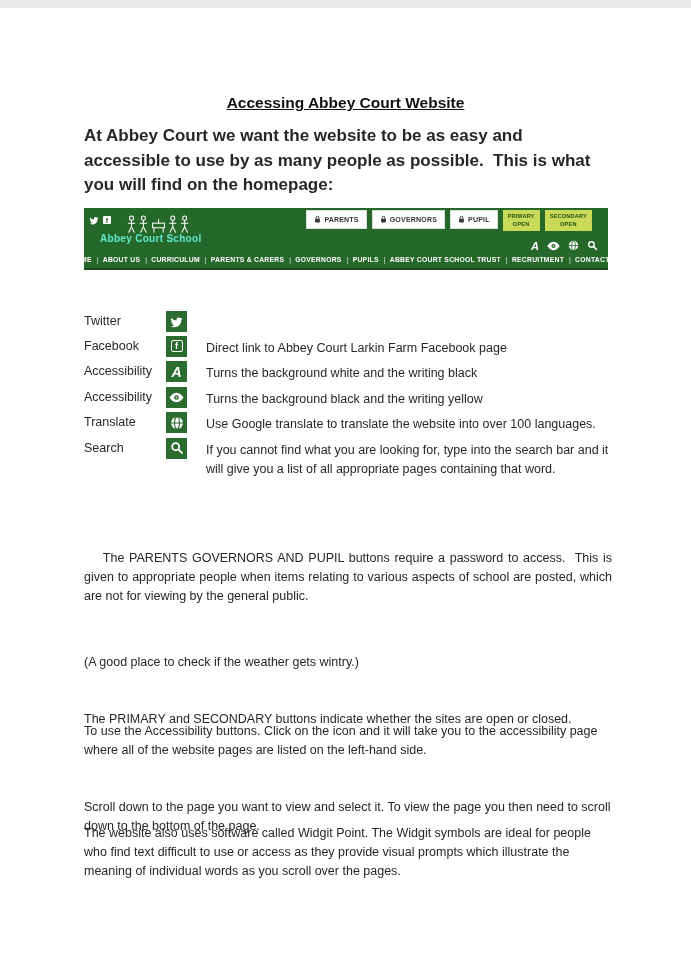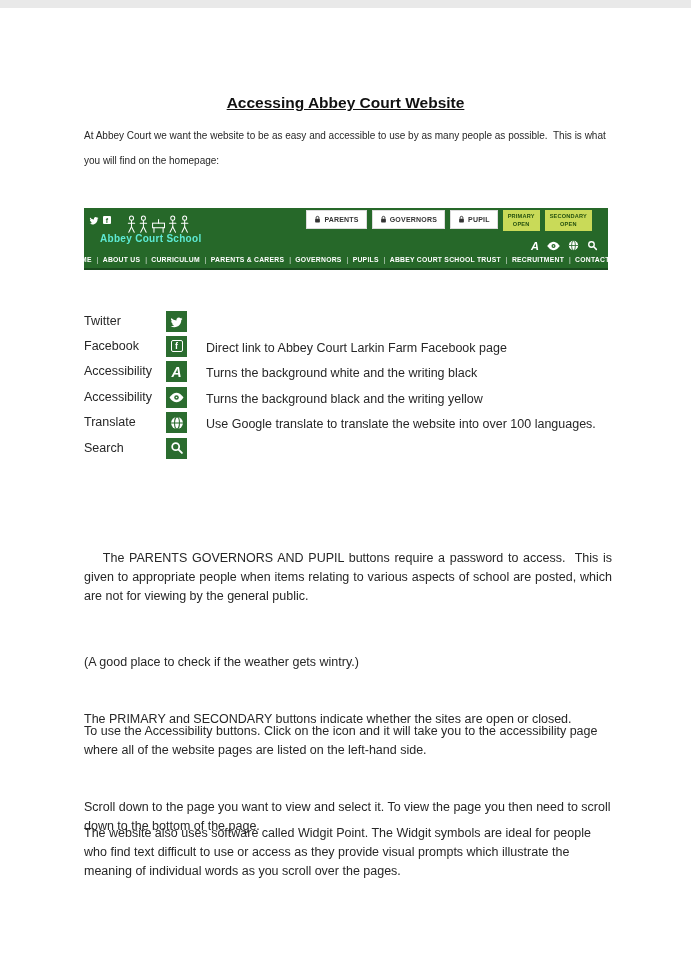--- a/index.html
+++ b/index.html
@@ -9,21 +9,21 @@
     background:#ffffff; overflow:hidden;
     font-family:"Liberation Sans", sans-serif; color:#272727;
   }
   .doc-title {
     position:absolute; top:86px; left:0; width:100%;
     text-align:center; font-size:15.5px; font-weight:bold; color:#111;
     text-decoration:underline;
   }
   .intro {
     position:absolute; top:116px; left:84px; width:522px;
-    font-size:10px; line-height:24.5px; white-space:pre-wrap;
+    font-size:17px; line-height:24.5px; white-space:pre-wrap;font-weight:bold;
   }
 
   
   .site-header {
     position:absolute; top:200px; left:84px; width:524px; height:62px;
     background:#266829; border-bottom:2px solid #1a4a1e;
   }
   .social-row { position:absolute; top:3px; left:5px; display:flex; gap:4px; align-items:center; }
   .fb-chip {
     width:8px; height:8px; background:#ffffff; border-radius:1px;
@@ -257,20 +257,21 @@
     </div>
 
     <div class="legend-row">
       <span class="legend-label">Search</span>
       <span class="legend-icon">
         <svg width="14" height="14" viewBox="0 0 16 16">
             <circle cx="6.5" cy="6.5" r="4" fill="none" stroke="#fff" stroke-width="2"></circle>
             <line x1="9.8" y1="9.8" x2="13.6" y2="13.6" stroke="#fff" stroke-width="2.2" stroke-linecap="round"></line>
           </svg>
       </span>
+      <span class="legend-desc">If you cannot find what you are looking for, type into the search bar and it will give you a list of all appropriate pages containing that word.</span>
     </div>
   </div>
 
   <div class="para p1 justify">
     <span>The PARENTS GOVERNORS AND PUPIL buttons require a password to access.  This is given to appropriate people when items relating to various aspects of school are posted, which are not for viewing by the general public.</span>
   </div>
 
   <div class="para p2">
     <div>(A good place to check if the weather gets wintry.)</div>
     <div>The PRIMARY and SECONDARY buttons indicate whether the sites are open or closed.</div>

